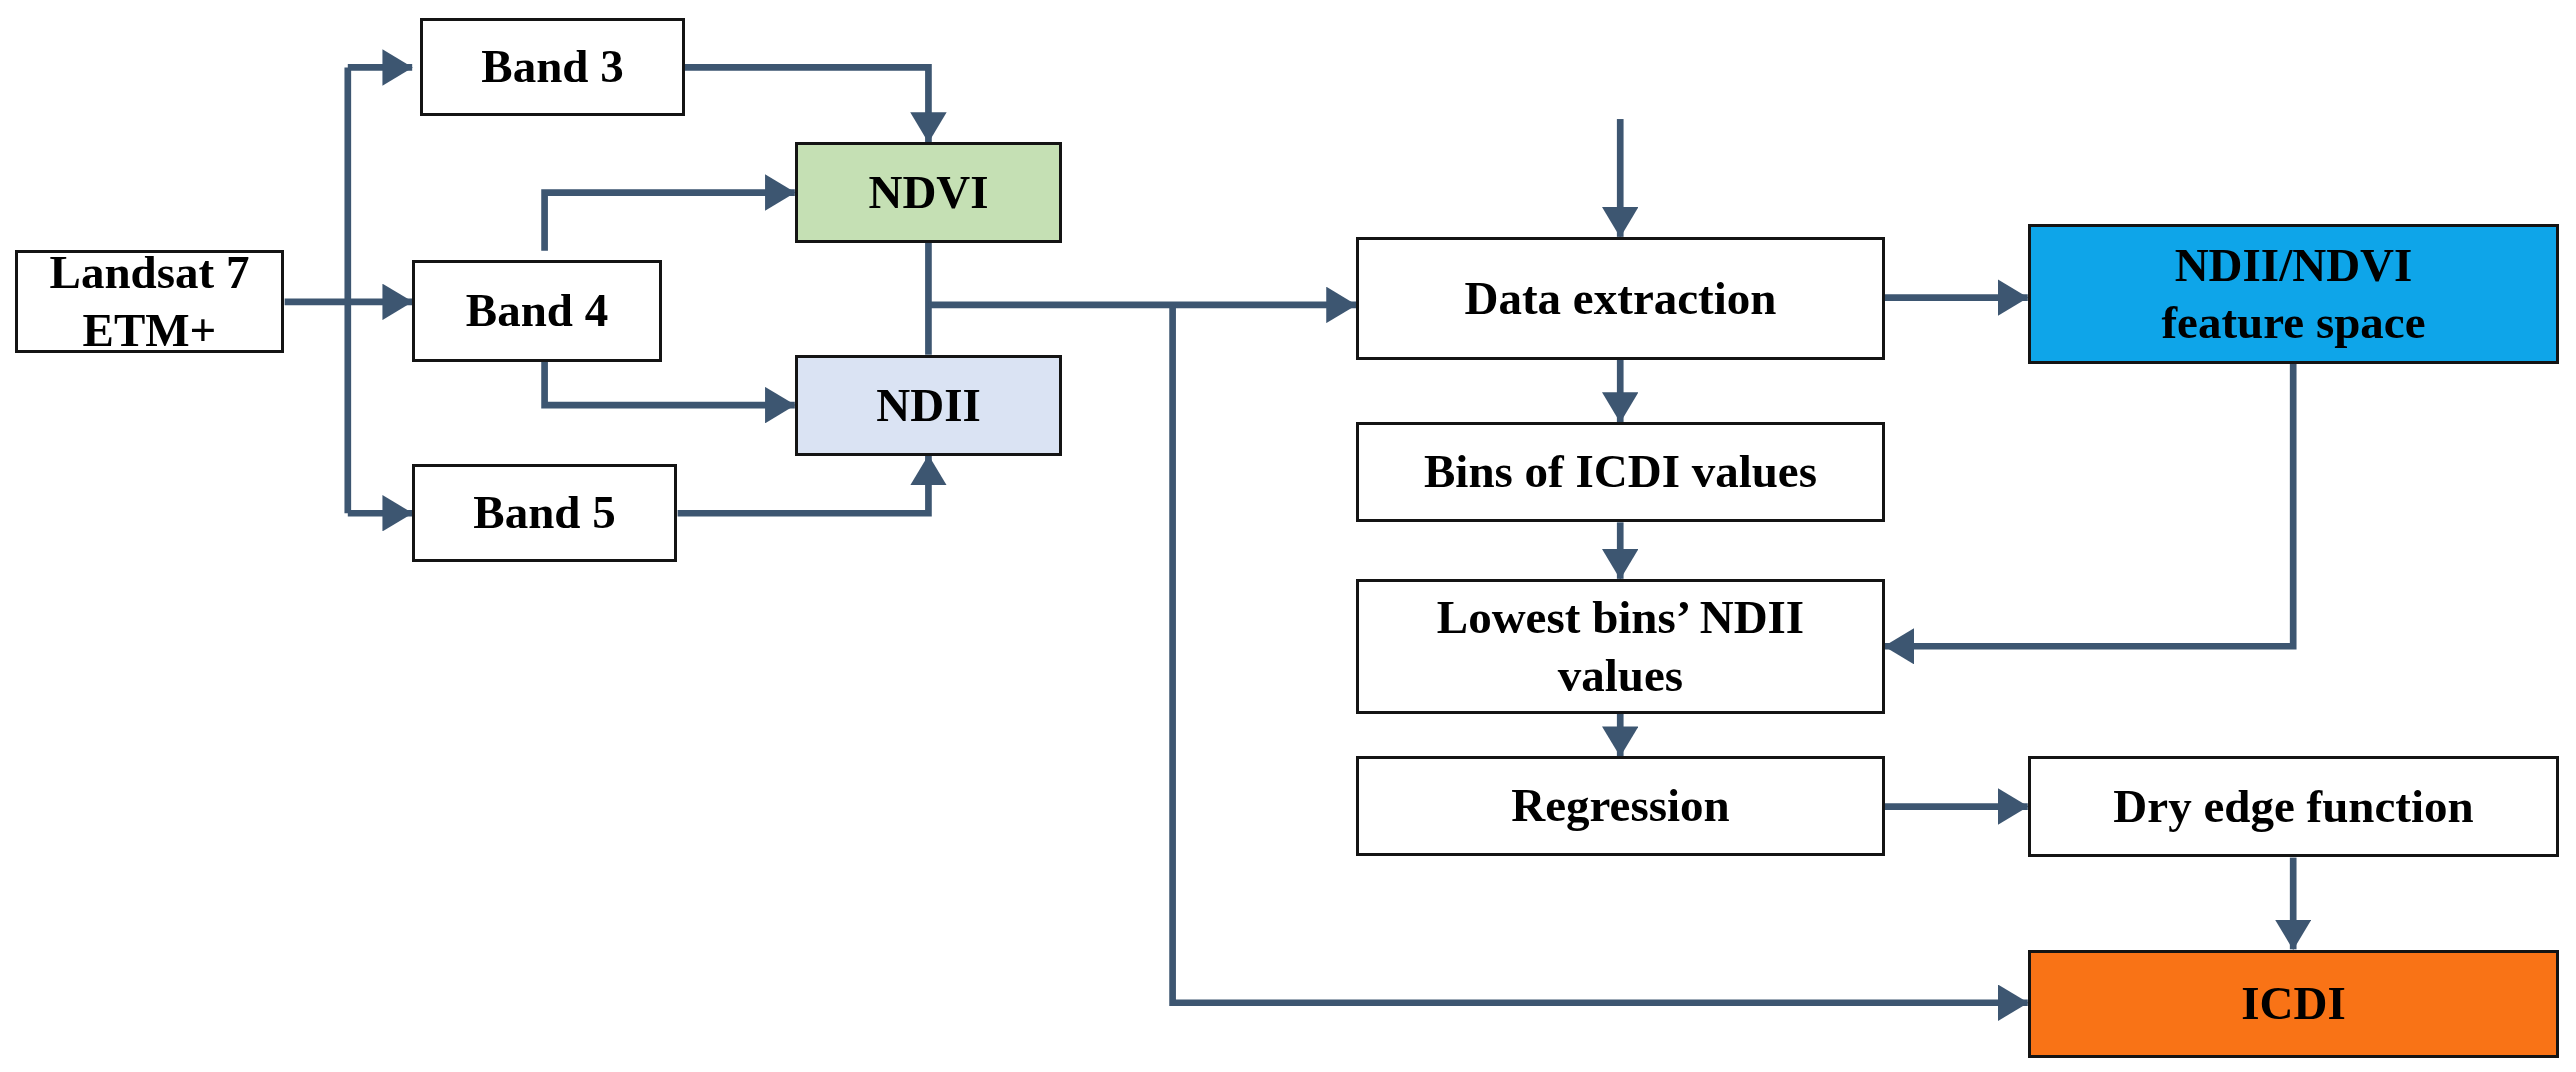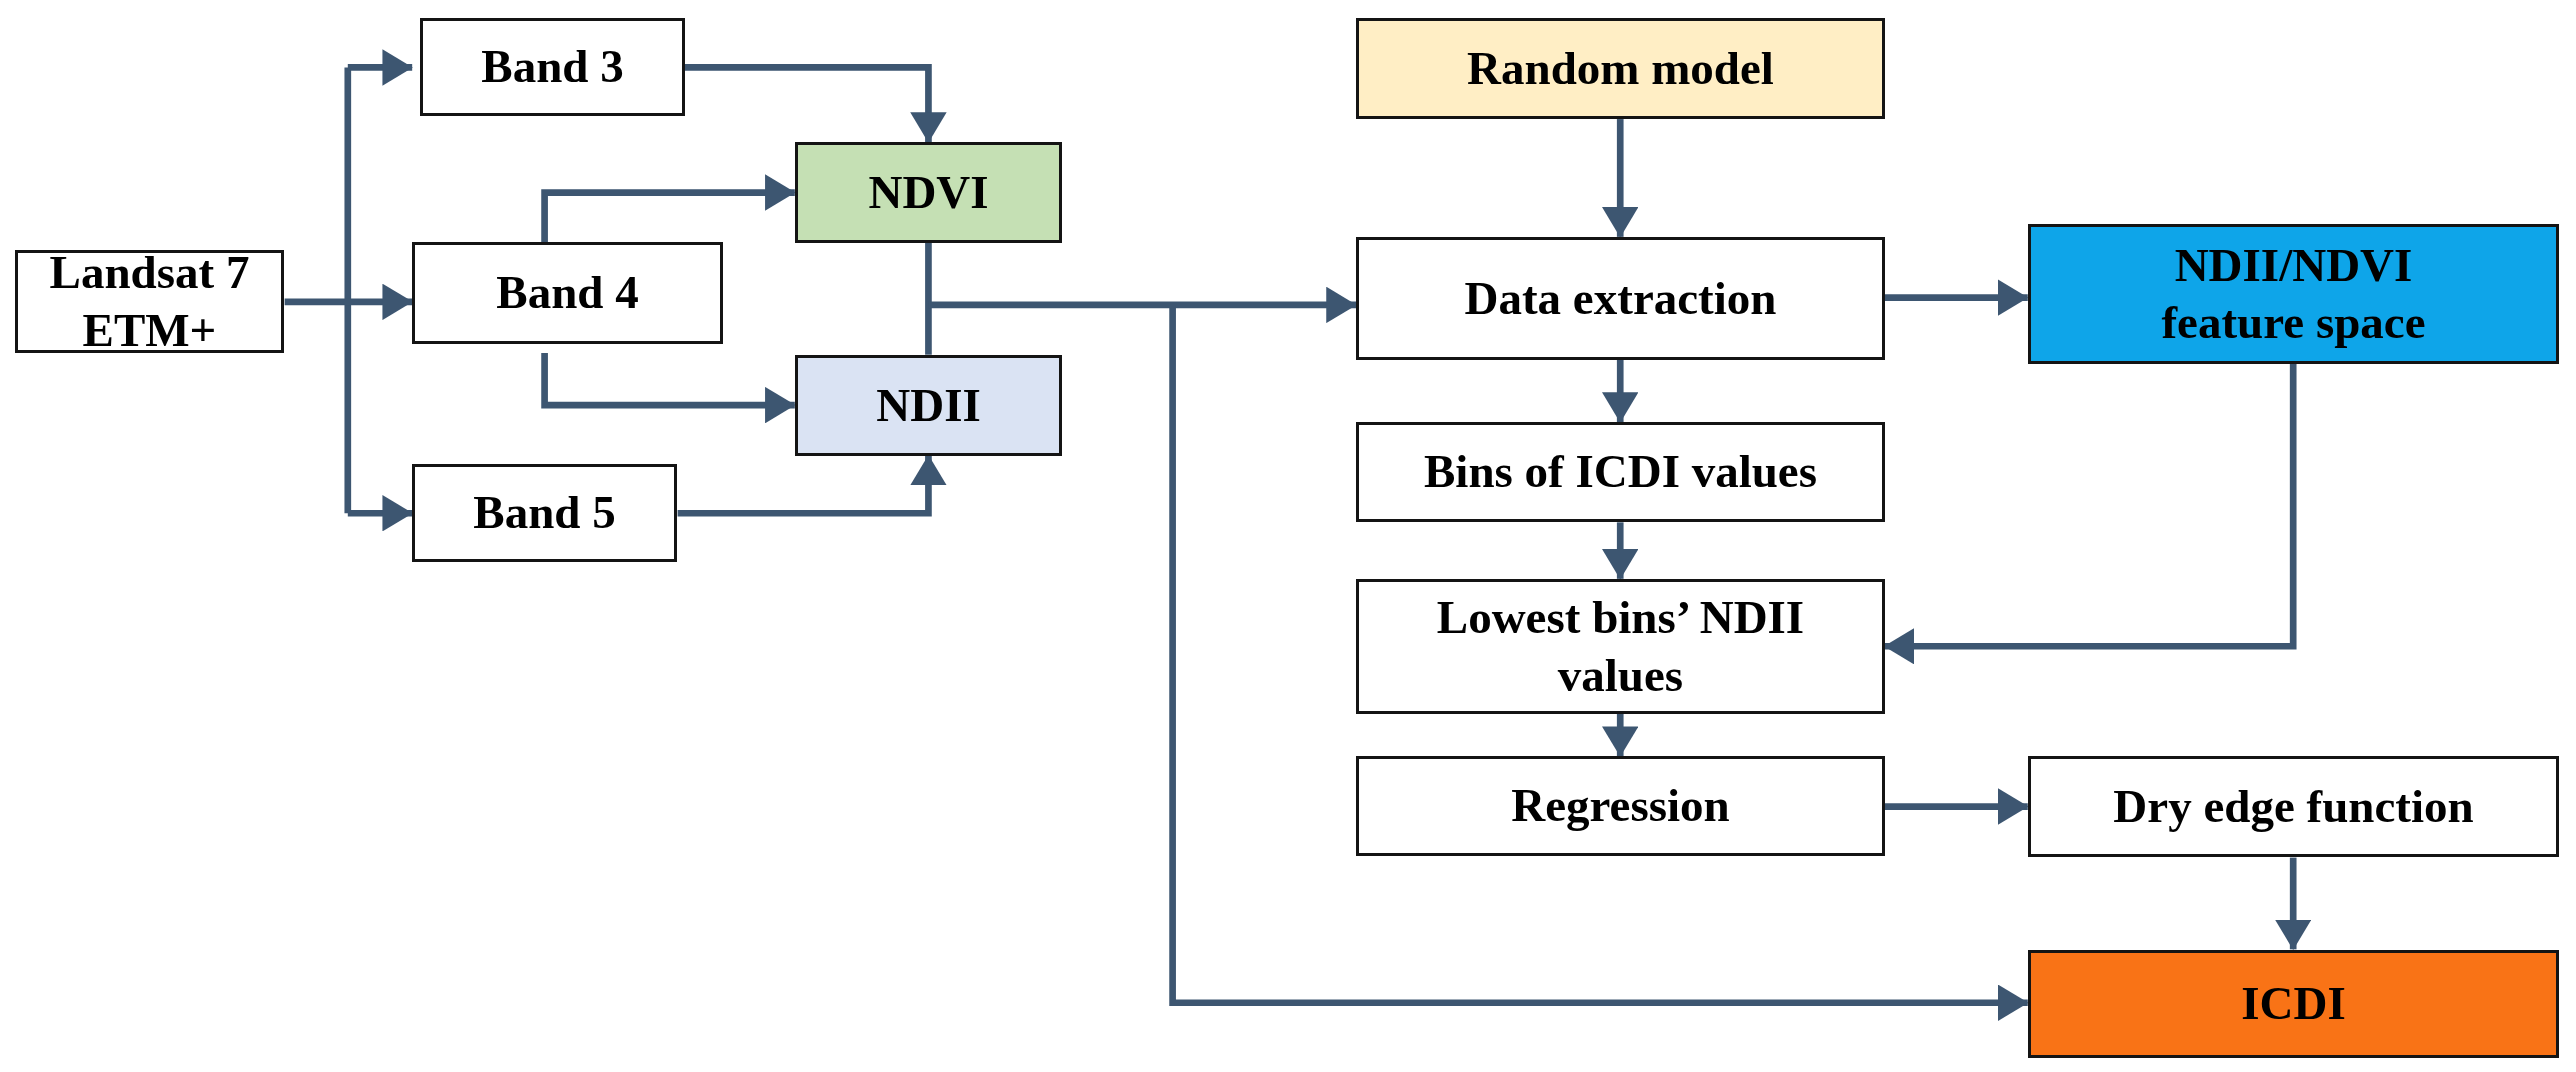--- a/index.html
+++ b/index.html
@@ -78,29 +78,28 @@
     <path marker-end="url(#arrow)" d="M 2667 1175 L 2667 1245"></path>
     <path marker-end="url(#arrow)" d="M 3102 1328 L 3338 1328"></path>
     <path marker-end="url(#arrow)" d="M 3775 1412 L 3775 1563"></path>
   </svg>
 
   <div class="node" style="left:15px;   top:250px;  width:269px; height:103px;">Landsat 7
 ETM+</div>
 
   <div class="node" style="left:412px;  top:18px;   width:265px; height:98px;margin-left:8px;">Band 3</div>
 
-  <div class="node" style="left:412px;  top:242px;  width:311px; height:102px;">Band 4</div>
+  <div class="node" style="left:412px;  top:260px;  width:250px; height:102px;">Band 4</div>
 
   <div class="node" style="left:412px;  top:464px;  width:265px; height:98px;">Band 5</div>
 
   <div class="node fill-green" style="left:795px; top:142px;  width:267px; height:101px;">NDVI</div>
 
   <div class="node fill-blue" style="left:795px; top:355px;  width:267px; height:101px;">NDII</div>
 
-  <div class="node fill-yellow" style="left:1356px; top:18px;   width:529px; height:101px;">Random model</div>
 
   <div class="node" style="left:1356px; top:237px;  width:529px; height:123px;">Data extraction</div>
 
   <div class="node fill-gray" style="left:2028px; top:224px;  width:531px; height:140px;">NDII/NDVI
 feature space</div>
 
   <div class="node" style="left:1356px; top:422px;  width:529px; height:100px;">Bins of ICDI values</div>
 
   <div class="node" style="left:1356px; top:579px;  width:529px; height:135px;">Lowest bins’ NDII
 values</div>

